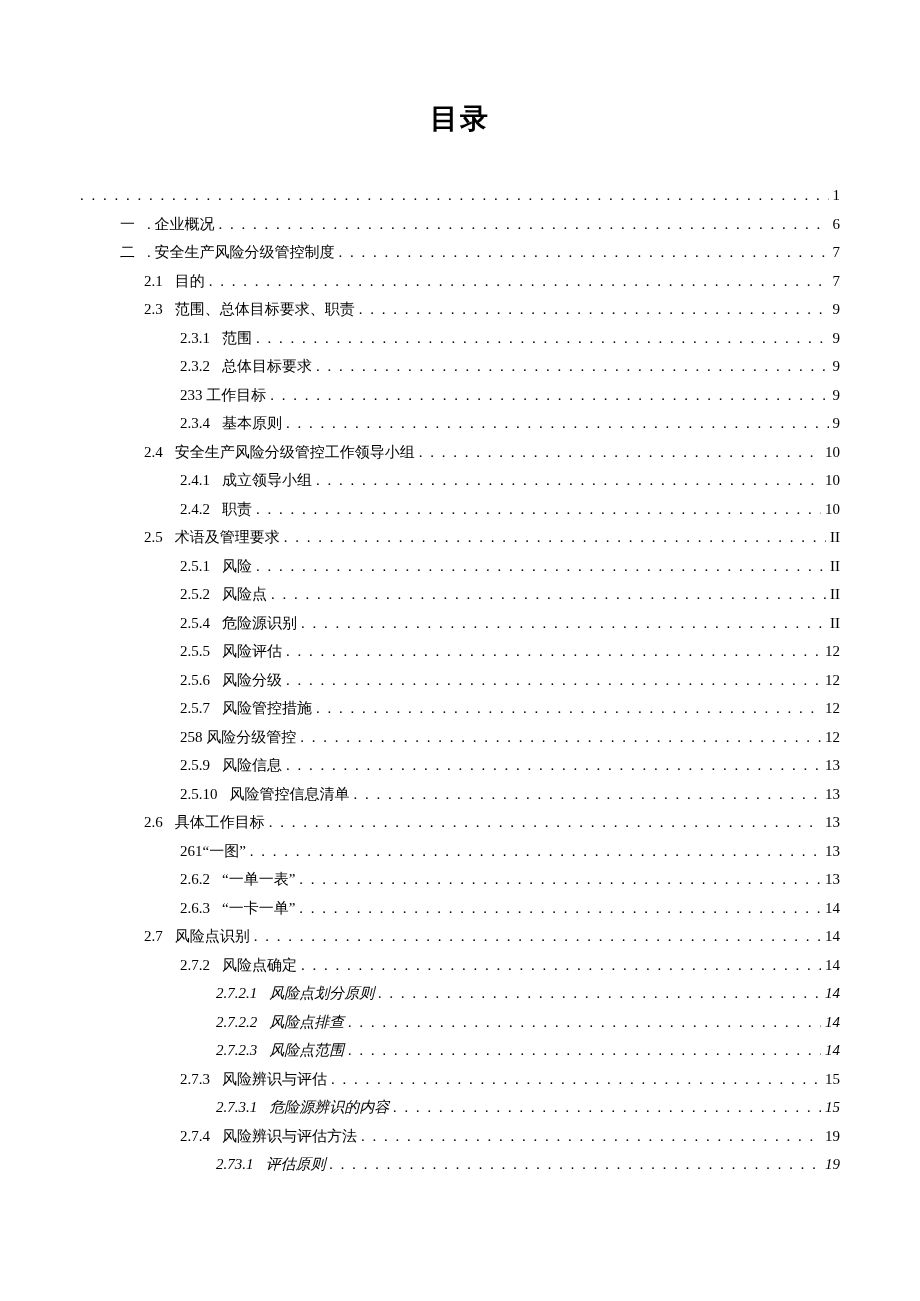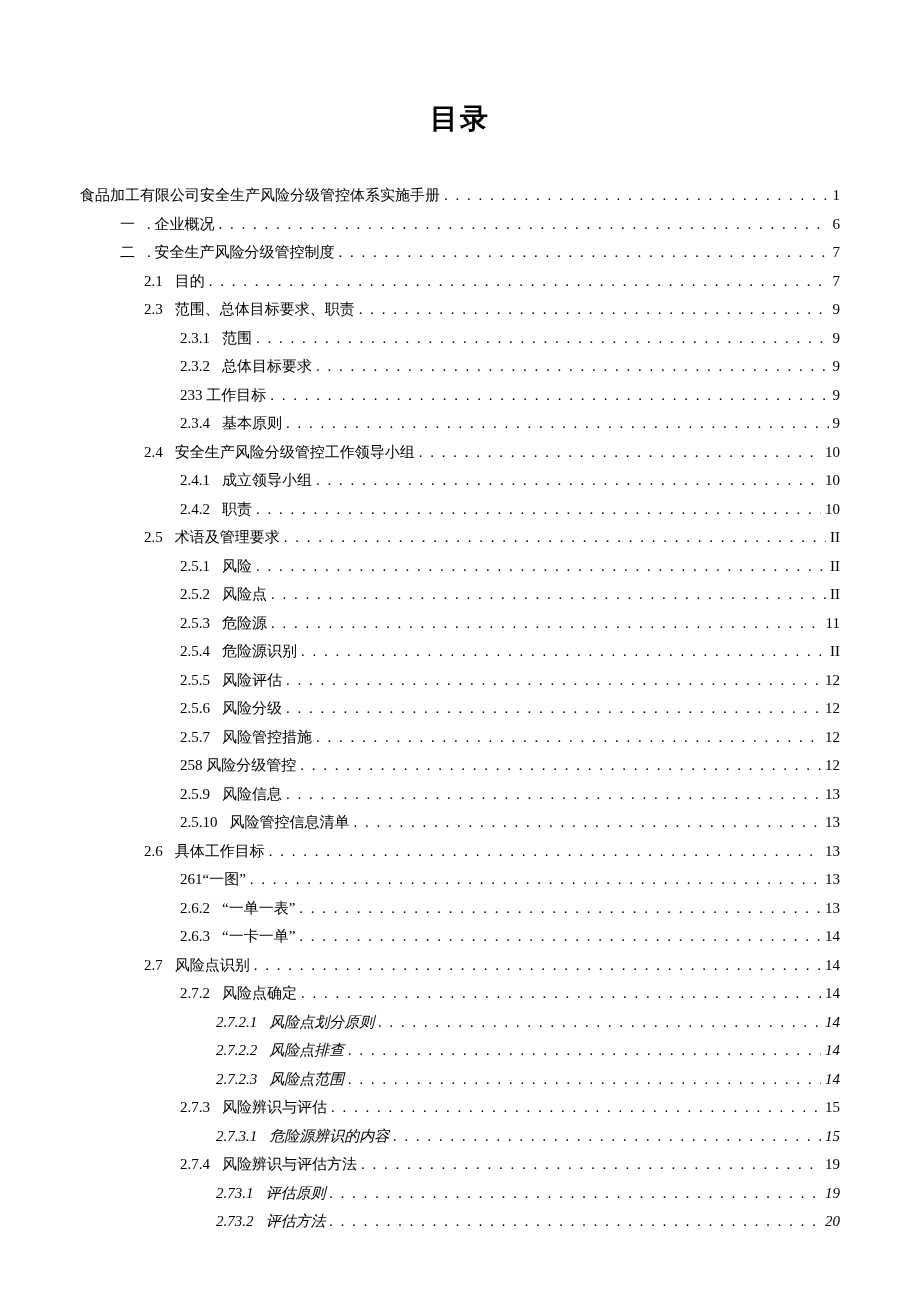--- a/index.html
+++ b/index.html
@@ -56,21 +56,20 @@
   .lvl3 { padding-left: 100px; text-align: center; }
   .lvl4 { padding-left: 136px; font-style: italic; }
 </style>
 </head>
 <body>
 
 <div class="page">
   <div class="title">目录</div>
   <div id="toc-container">
       <div class="toc-line lvl0">
-        <span class="toc-text">食品加工有限公司安全生产风险分级管控体系实施手册</span>
         <span class="toc-dots"></span>
         <span class="toc-page">1</span>
       </div>
       <div class="toc-line lvl1">
         <span class="toc-num">一</span>
         <span class="toc-text">. 企业概况</span>
         <span class="toc-dots"></span>
         <span class="toc-page">6</span>
       </div>
       <div class="toc-line lvl1">
@@ -144,26 +143,20 @@
         <span class="toc-dots"></span>
         <span class="toc-page">II</span>
       </div>
       <div class="toc-line lvl3">
         <span class="toc-num">2.5.2</span>
         <span class="toc-text">风险点</span>
         <span class="toc-dots"></span>
         <span class="toc-page">II</span>
       </div>
       <div class="toc-line lvl3">
-        <span class="toc-num">2.5.3</span>
-        <span class="toc-text">危险源</span>
-        <span class="toc-dots"></span>
-        <span class="toc-page">11</span>
-      </div>
-      <div class="toc-line lvl3">
         <span class="toc-num">2.5.4</span>
         <span class="toc-text">危险源识别</span>
         <span class="toc-dots"></span>
         <span class="toc-page">II</span>
       </div>
       <div class="toc-line lvl3">
         <span class="toc-num">2.5.5</span>
         <span class="toc-text">风险评估</span>
         <span class="toc-dots"></span>
         <span class="toc-page">12</span>
@@ -266,21 +259,15 @@
         <span class="toc-num">2.7.4</span>
         <span class="toc-text">风险辨识与评估方法</span>
         <span class="toc-dots"></span>
         <span class="toc-page">19</span>
       </div>
       <div class="toc-line lvl4">
         <span class="toc-num">2.73.1</span>
         <span class="toc-text">评估原则</span>
         <span class="toc-dots"></span>
         <span class="toc-page">19</span>
-      </div>
-      <div class="toc-line lvl4">
-        <span class="toc-num">2.73.2</span>
-        <span class="toc-text">评估方法</span>
-        <span class="toc-dots"></span>
-        <span class="toc-page">20</span>
       </div>
     </div>
 </div>
 
 </body></html>

